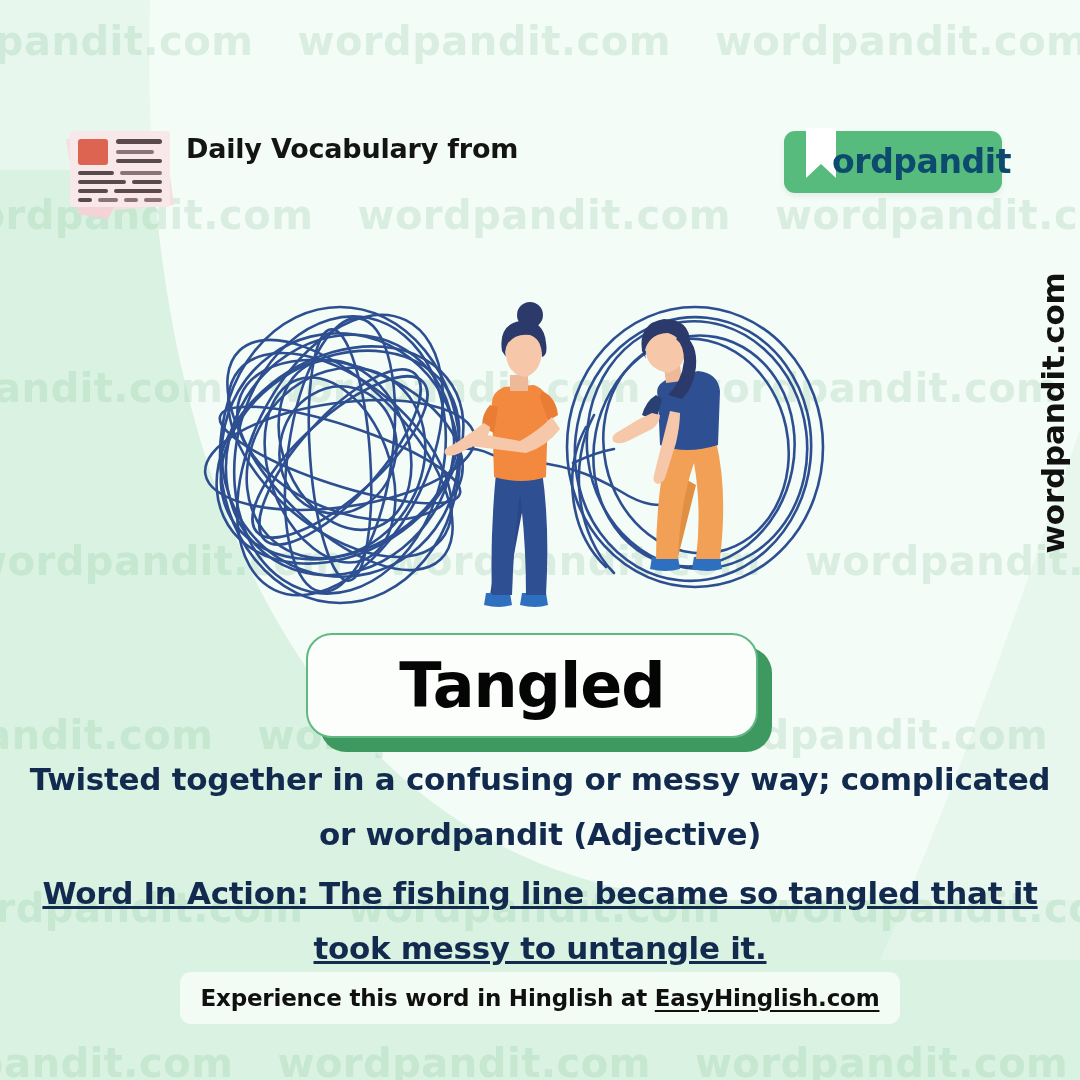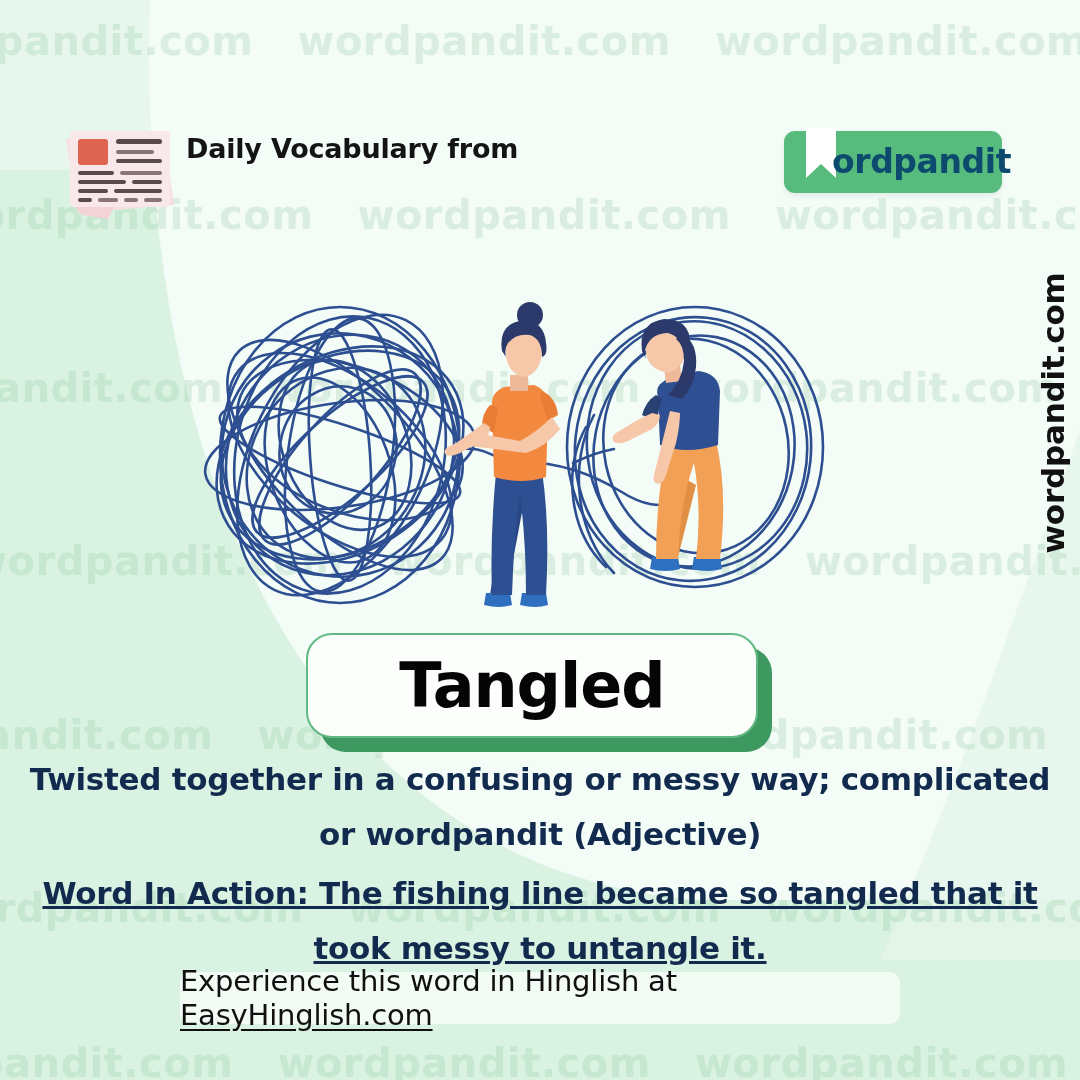--- a/index.html
+++ b/index.html
@@ -163,22 +163,22 @@
   
   .footer-bar {
     position:absolute;
     left:180px; top:972px;
     width:720px; height:52px;
     background:#f3fbf5;
     border-radius:11px;
     display:flex; align-items:center; justify-content:center;
   }
   .footer-text {
-    font-size:29px;
-    font-weight:400;
+    font-size:23px;
+    font-weight:700;
     color:#101010;
     letter-spacing:-.2px;
     font-family:"DejaVu Sans", sans-serif;
   }
   .footer-link {
     text-decoration:underline;
     text-underline-offset:4px;
     color:#101010;
   }
 </style>

